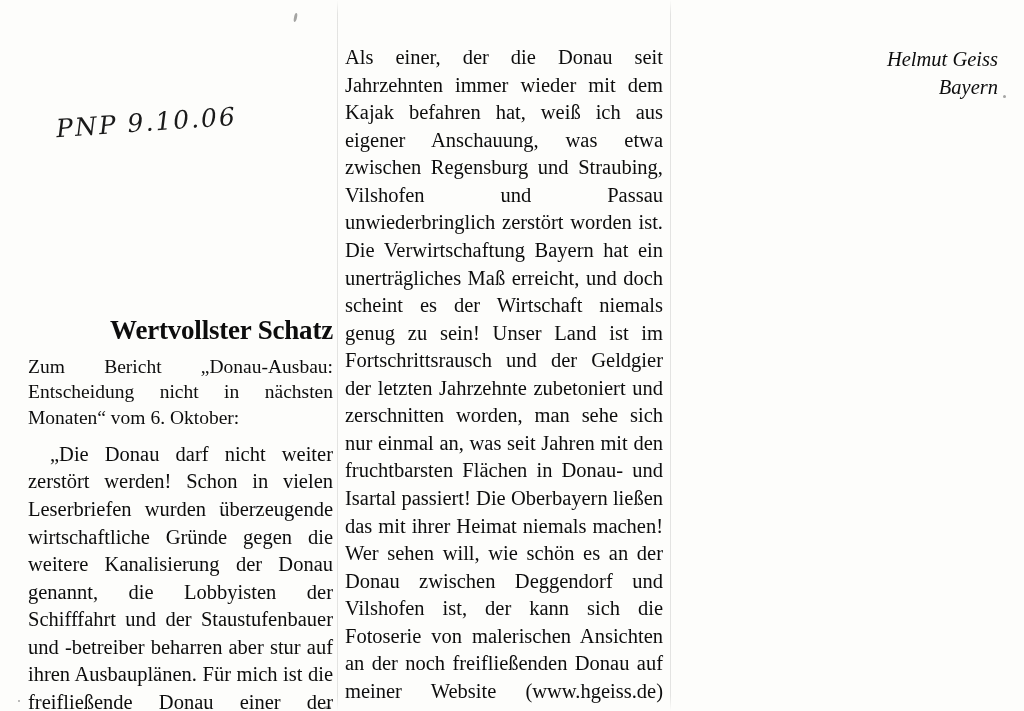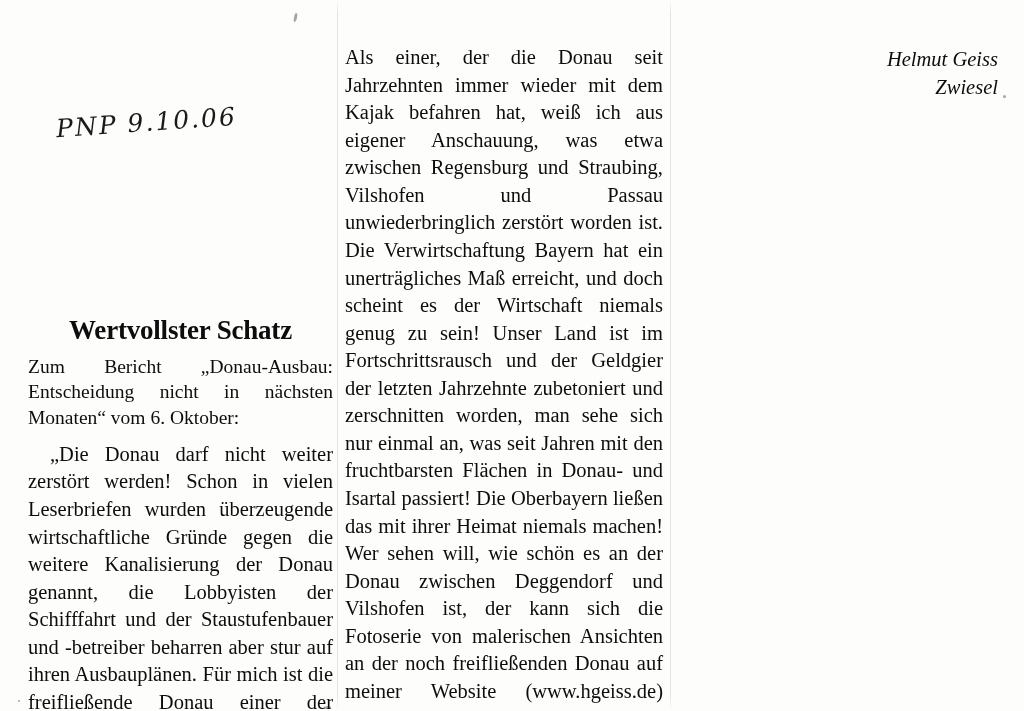--- a/index.html
+++ b/index.html
@@ -61,21 +61,21 @@
     width: 320px;
   }
 
   .headline {
     font-family: "Liberation Serif", serif;
     font-weight: bold;
     font-size: 27px;
     line-height: 1.1;
     margin: 0 0 8px 0;
     letter-spacing: -0.2px;
-    text-align: center;
+    text-align: right;
   }
 
   .standfirst {
     font-size: 19.5px;
     line-height: 1.32;
     margin: 0 0 10px 0;
     text-align: justify;
   }
 
   .body-par {
@@ -152,17 +152,17 @@
     <p class="body-par indent">„Die Donau darf nicht weiter zerstört werden! Schon in vielen Leserbriefen wurden überzeugende wirtschaftliche Gründe gegen die weitere Kanalisierung der Donau genannt, die Lobbyisten der Schifffahrt und der Staustufenbauer und -betreiber beharren aber stur auf ihren Ausbauplänen. Für mich ist die freifließende Donau einer der wertvollsten Schätze unserer bayerischen Heimat.</p>
   </div>
 
   <div class="col col-2">
     <p class="body-par">Als einer, der die Donau seit Jahrzehnten immer wieder mit dem Kajak befahren hat, weiß ich aus eigener Anschauung, was etwa zwischen Regensburg und Straubing, Vilshofen und Passau unwiederbringlich zerstört worden ist. Die Verwirtschaftung Bayern hat ein unerträgliches Maß erreicht, und doch scheint es der Wirtschaft niemals genug zu sein! Unser Land ist im Fortschrittsrausch und der Geldgier der letzten Jahrzehnte zubetoniert und zerschnitten worden, man sehe sich nur einmal an, was seit Jahren mit den fruchtbarsten Flächen in Donau- und Isartal passiert! Die Oberbayern ließen das mit ihrer Heimat niemals machen! Wer sehen will, wie schön es an der Donau zwischen Deggendorf und Vilshofen ist, der kann sich die Fotoserie von malerischen Ansichten an der noch freifließenden Donau auf meiner Website (www.hgeiss.de) ansehen. Vielleicht können Bilder besser als Worte verdeutlichen, was wir bei</p>
   </div>
 
   <div class="col col-3">
     <div class="signature">
       <div>Helmut Geiss</div>
-      <div>Zwiesel</div>
+      <div>Bayern</div>
     </div>
   </div>
 
 </div>
 
 </body></html>

